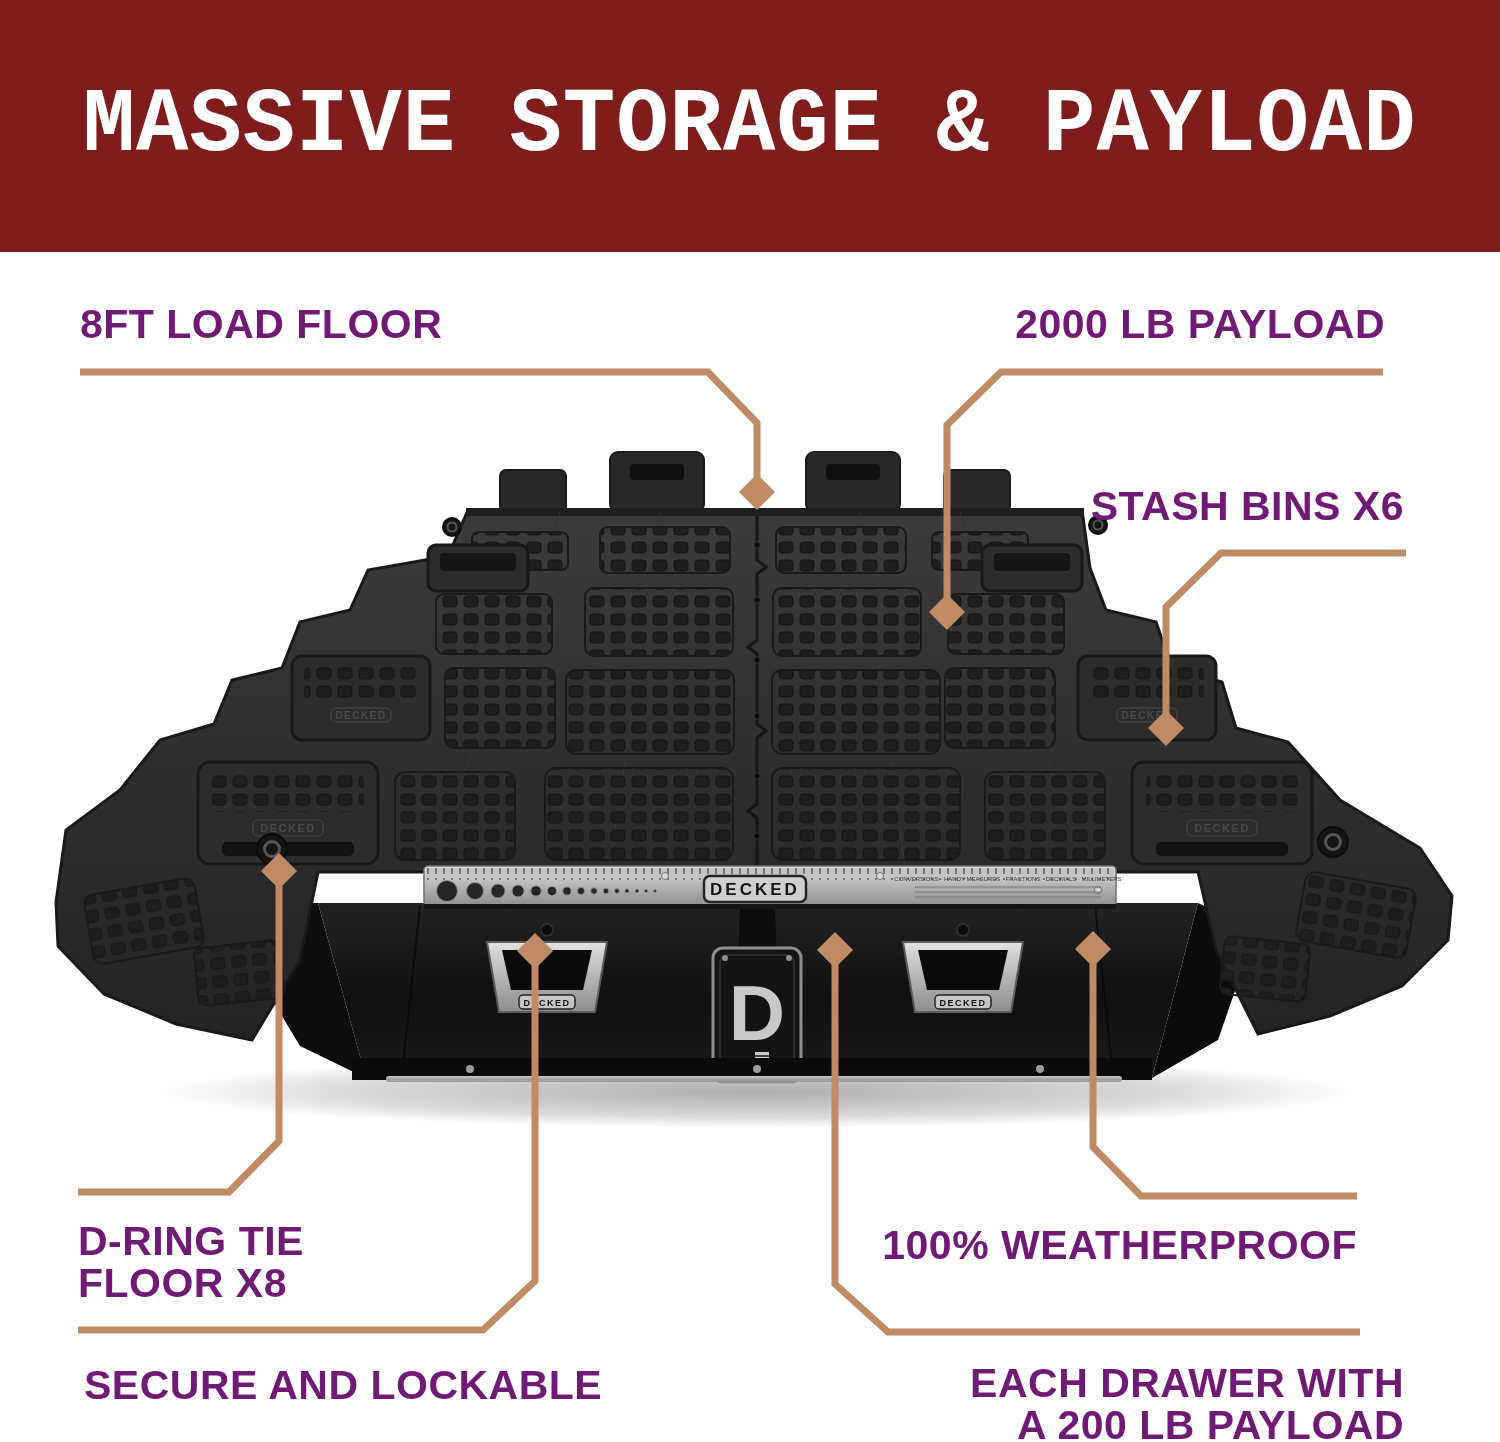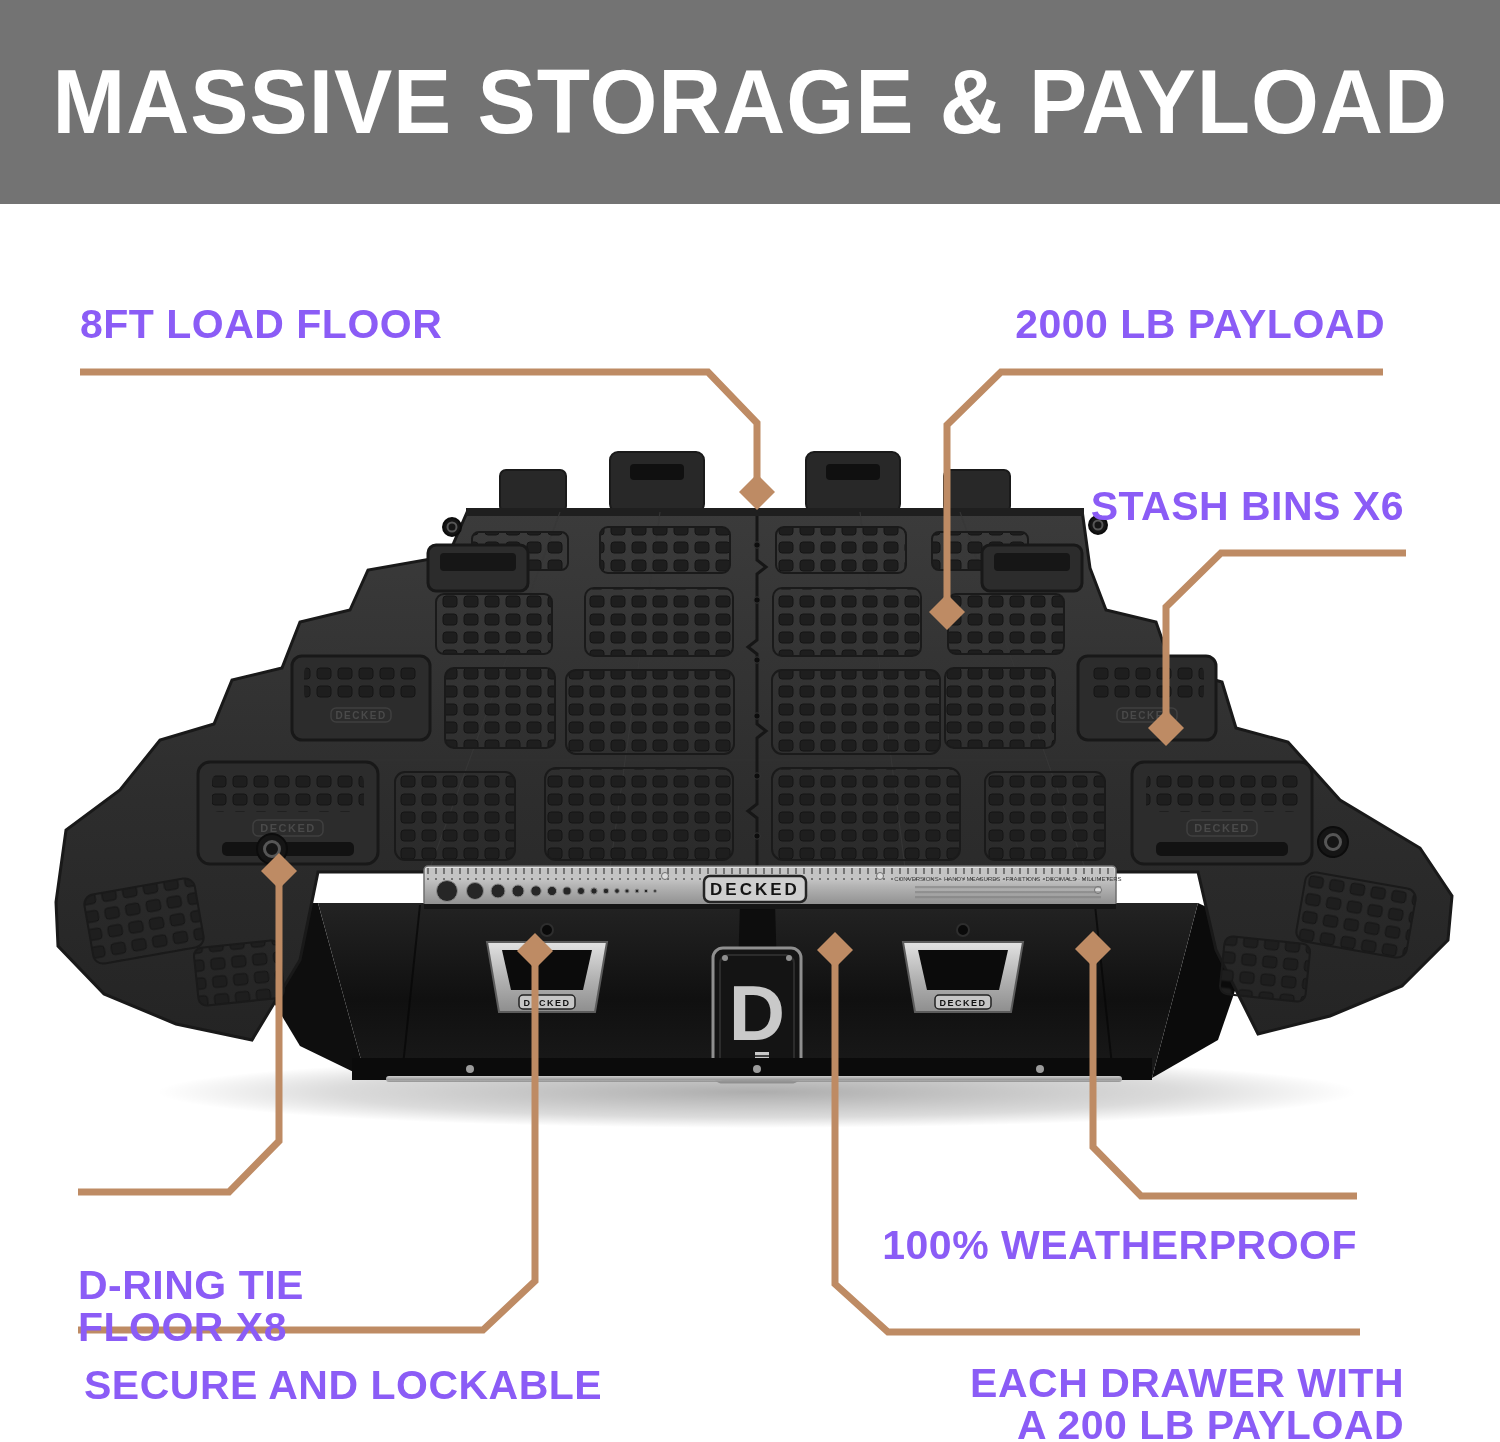--- a/index.html
+++ b/index.html
@@ -1,37 +1,37 @@
 <!DOCTYPE html>
 <html><head>
 <meta charset="utf-8">
 <style>
   html,body{margin:0;padding:0;background:#ffffff;}
   .canvas{
     position:relative;width:1500px;height:1442px;overflow:hidden;
     background:#ffffff;font-family:"Liberation Sans",sans-serif;
   }
   .header{
-    position:absolute;top:0;left:0;width:1500px;height:204px;
-    background:#737373;display:flex;align-items:center;justify-content:center;
+    position:absolute;top:0;left:0;width:1500px;height:252px;
+    background:#7f1d1d;display:flex;align-items:center;justify-content:center;font-family:Liberation Mono, monospace;
   }
   .header h1{
     margin:0;color:#ffffff;font-size:90px;font-weight:bold;letter-spacing:1px;
     transform:scaleX(.97);transform-origin:center;white-space:nowrap;
   }
   .art{position:absolute;top:0;left:0;width:1500px;height:1442px;}
   .callout{
     position:absolute;font-weight:bold;font-size:41px;line-height:42px;
-    letter-spacing:.5px;color:#8b5cf6;white-space:nowrap;
+    letter-spacing:.5px;color:#701a75;white-space:nowrap;
   }
   .callout.right{text-align:right;}
   #c-loadfloor{left:80px;top:303px;}
   #c-payload{right:115px;top:303px;margin-left:24px;}
   #c-stash{right:96px;top:485px;text-align:center;}
-  #c-dring{left:78px;top:1220px;margin-top:44px;}
+  #c-dring{left:78px;top:1220px;}
   #c-secure{left:84px;top:1364px;}
   #c-weather{right:143px;top:1224px;}
   #c-drawer{right:96px;top:1362px;}
 </style>
 </head>
 <body>
 
 <div class="canvas">
 
   <div class="header">

